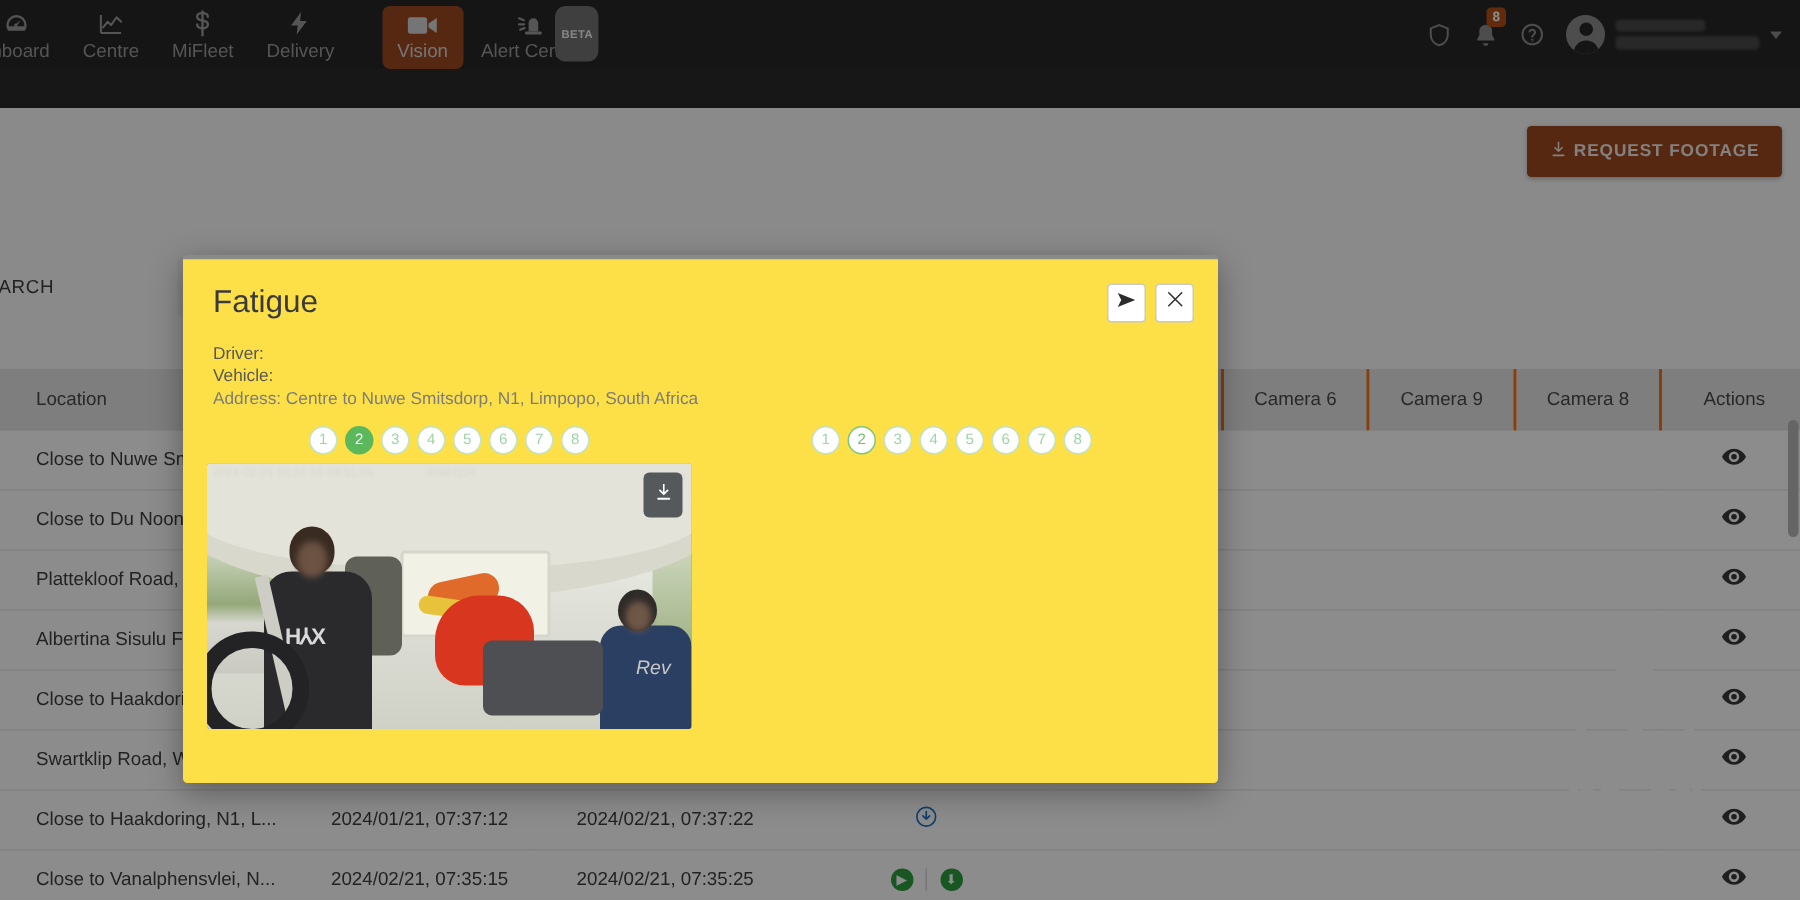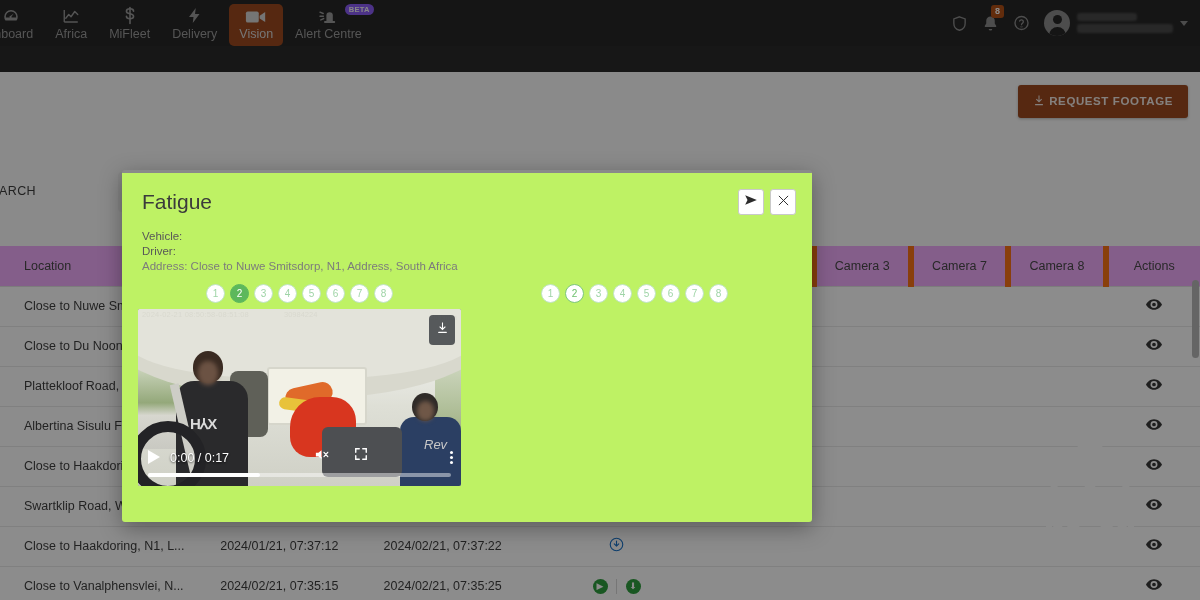--- a/index.html
+++ b/index.html
@@ -15,26 +15,26 @@
     position:absolute; left:0; top:0; width:1200px; height:46px;
     background:#272727; display:flex; align-items:center;
   }
   .nav-items{ display:flex; align-items:flex-end; height:46px; padding-left:0; }
   .nav-item{
     position:relative; display:flex; flex-direction:column; align-items:center;
     justify-content:flex-end; padding:4px 10px 5px 10px; height:42px;
     color:#9b9b9b; cursor:pointer; border-radius:5px; margin-right:2px;
   }
   .nav-item.first{ margin-left:-22px; }
-  .nav-item.active{ background:#9d4a20; color:#d6d6d6; }
+  .nav-item.active{ background:#9d4a20; color:#d6d6d6;margin-left:20px; }
   .nav-item .nav-ico{ height:20px; display:flex; align-items:center; justify-content:center; margin-bottom:2px;}
   .nav-item .nav-label{ font-size:12.5px; white-space:nowrap; }
   .beta-badge{
-    position:absolute; right:-2px; top:0px; background:#8b5cf6; color:#f5f5f5;
-    font-size:7.5px; font-weight:bold; padding:1px 4px; border-radius:7px; letter-spacing:.3px;
+    position:absolute; right:-2px; top:0px; background:#737373; color:#f5f5f5;
+    font-size:7.5px; font-weight:bold; padding:14px 4px; border-radius:7px; letter-spacing:.3px;
   }
   .nav-right{ margin-left:auto; display:flex; align-items:center; padding-right:12px; gap:14px;}
   .nav-ricon{ color:#8d8d8d; position:relative; cursor:pointer; display:flex; align-items:center;}
   .bell-count{
     position:absolute; left:9px; top:-9px; background:#b35017; color:#fff;
     font-size:9px; font-weight:bold; border-radius:3px; padding:1px 4px; line-height:11px;
   }
   .avatar-wrap{ display:flex; align-items:center; gap:7px; cursor:pointer;}
   .avatar{ width:26px;height:26px;border-radius:50%;background:#8d8d8d;position:relative;overflow:hidden;}
   .avatar::before{content:"";position:absolute;width:9px;height:9px;border-radius:50%;background:#272727;left:8.5px;top:5px;}
@@ -61,23 +61,23 @@
     position:absolute;left:-1px;top:112px;font-size:12.5px;color:#3d3d3d;letter-spacing:.4px;
   }
   .search-chip{
     position:absolute;left:118px;top:100px;width:105px;height:40px;background:#f2f2f2;border-radius:4px;
   }
 
   
   .tablewrap{ position:absolute; left:0; top:174px; width:1200px; height:354px; background:#fff; overflow:hidden;}
   table{ border-collapse:collapse; width:1206px; table-layout:fixed; }
   thead th{
-    background:#f0abfc; color:#4a4a4a; font-size:12.5px; font-weight:normal;
+    background:#e5e5e5; color:#4a4a4a; font-size:12.5px; font-weight:normal;
     height:40px; text-align:center; border-bottom:1px solid #e2e2e2;
-    border-right:6px solid #f97316; padding:0 6px; white-space:nowrap; overflow:hidden;
+    border-right:2px solid #f97316; padding:0 6px; white-space:nowrap; overflow:hidden;
   }
   thead th.loc{ text-align:left; padding-left:24px; }
   tbody td{
     height:40px; font-size:12.5px; color:#3f3f3f; border-bottom:1px solid #eaeaea;
     text-align:center; padding:0 6px; white-space:nowrap; overflow:hidden; text-overflow:ellipsis;
   }
   tbody td.loc{ text-align:left; padding-left:24px; }
   .eye{ display:inline-block; color:#3a3a3a; }
   .dl-blue{ color:#1a73c8; }
   .dot-green{
@@ -89,21 +89,21 @@
   .scrollbar{ position:absolute; right:1px; top:178px; width:7px; height:350px; background:transparent;}
   .scrollbar .thumb{ position:absolute;top:30px;width:7px;height:78px;background:#b9b9b9;border-radius:4px;}
 
   
   .watermark{ position:absolute; left:1025px; top:418px; width:130px; height:130px; pointer-events:none;}
 
   
   .overlay{ position:absolute; left:0; top:0; width:1200px; height:600px; background:rgba(0,0,0,.45); }
   .modal{
     position:absolute; left:122px; top:170px; width:690px; height:352px;
-    background:#bef264; border-radius:3px; box-shadow:0 6px 22px rgba(0,0,0,.35);
+    background:#fde047; border-radius:3px; box-shadow:0 6px 22px rgba(0,0,0,.35);
     border-top:3px solid #8a8a8a;
   }
   .modal-head{ padding:16px 20px 0 20px; position:relative;}
   .modal-title{ font-size:21px; color:#3b3b3b; font-weight:normal; line-height:26px;}
   .modal-sub{ font-size:13px; color:#7e7e7e; margin-top:4px;}
   .modal-meta{ margin-top:14px; font-size:11.5px; color:#585858; line-height:15px;}
   .modal-meta .addr{ color:#7c7c7c; }
   .modal-actions{ position:absolute; right:16px; top:16px; display:flex; gap:6px;}
   .icon-btn{
     width:26px;height:26px;border:1px solid #c9c9c9;background:#fff;border-radius:3px;
@@ -181,21 +181,21 @@
       <span class="nav-label">shboard</span>
     </div>
 
     <div class="nav-item">
       <span class="nav-ico">
         <svg width="20" height="18" viewBox="0 0 24 24" fill="none" stroke="currentColor" stroke-width="1.8">
             <path d="M3 4v16M3 20h18"></path>
             <path d="M5 15l4-5 3 3 5-7 4 4" stroke-linecap="round" stroke-linejoin="round"></path>
           </svg>
       </span>
-      <span class="nav-label">Africa</span>
+      <span class="nav-label">Centre</span>
     </div>
 
     <div class="nav-item">
       <span class="nav-ico">
         <svg width="20" height="19" viewBox="0 0 24 24" fill="none" stroke="currentColor" stroke-width="2" stroke-linecap="round">
             <path d="M12 2v20"></path>
             <path d="M16.5 6.5c0-1.9-2-3-4.5-3s-4.5 1.1-4.5 3 2 2.8 4.5 3.2 4.5 1.3 4.5 3.3-2 3.2-4.5 3.2-4.5-1.2-4.5-3.2"></path>
           </svg>
       </span>
       <span class="nav-label">MiFleet</span>
@@ -297,22 +297,22 @@
           <col style="width:84px">
           <col style="width:84px">
       </colgroup>
       <thead>
         <tr>
           <th class="loc">Location</th>
           <th></th>
           <th></th>
           <th></th>
           <th>5</th>
-          <th>Camera 3</th>
-          <th>Camera 7</th>
+          <th>Camera 6</th>
+          <th>Camera 9</th>
           <th>Camera 8</th>
           <th>Actions</th>
         </tr>
       </thead>
       <tbody>
         <tr>
           <td class="loc">Close to Nuwe Smits</td>
           <td></td>
           <td></td>
           <td></td>
@@ -441,23 +441,23 @@
     <path d="M27 96 C27 125 45 132 51 118 L65 78 L79 118 C85 132 103 125 103 96 L95 96 C95 112 89 114 85 104 L65 56 L45 104 C41 114 35 112 35 96 Z" fill="#ffffff"></path>
   </svg>
 </div>
 
 <div class="overlay"></div>
 
 <div class="modal">
   <div class="modal-head">
     <div class="modal-title">Fatigue</div>
     <div class="modal-meta">
+      <div>Driver:</div>
       <div>Vehicle:</div>
-      <div>Driver:</div>
-      <div class="addr">Address: Close to Nuwe Smitsdorp, N1, Address, South Africa</div>
+      <div class="addr">Address: Centre to Nuwe Smitsdorp, N1, Limpopo, South Africa</div>
     </div>
     <div class="modal-actions">
       <div class="icon-btn">
         <span>
           <svg width="14" height="14" viewBox="0 0 24 24" fill="currentColor">
               <path d="M2 4l20 8-20 8 4-8-4-8z"></path>
             </svg>
         </span>
       </div>
       <div class="icon-btn">
@@ -514,43 +514,20 @@
 
         <div class="v-dl">
           <span>
             <svg width="13" height="14" viewBox="0 0 24 24" fill="currentColor">
                 <path d="M11 2h2v10.2l3.6-3.6 1.4 1.4-6 6-6-6 1.4-1.4L11 12.2V2z"></path>
                 <rect x="4" y="19" width="16" height="2.4" rx="1"></rect>
               </svg>
           </span>
         </div>
 
-        <div class="v-controls">
-          <div class="v-play"></div>
-          <div class="v-time">0:00 / 0:17</div>
-          <div class="v-mute">
-            <svg width="17" height="15" viewBox="0 0 24 24" fill="currentColor">
-                <path d="M3 9v6h4l5 4V5L7 9H3z"></path>
-                <path d="M16 8.5l6 7M22 8.5l-6 7" stroke="currentColor" stroke-width="2" stroke-linecap="round" fill="none"></path>
-              </svg>
-          </div>
-          <div class="v-full">
-            <svg width="14" height="14" viewBox="0 0 24 24" fill="none" stroke="currentColor" stroke-width="2.4" stroke-linecap="round">
-                <path d="M3 9V3h6M21 9V3h-6M3 15v6h6M21 15v6h-6"></path>
-              </svg>
-          </div>
-          <div class="v-kebab">
-              <span></span>
-              <span></span>
-              <span></span>
-            </div>
-          <div class="v-bar">
-              <i></i>
-            </div>
-        </div>
       </div>
     </div>
 
     <div class="pane">
       <div class="pills">
         <div class="pill">1</div>
         <div class="pill ring">2</div>
         <div class="pill">3</div>
         <div class="pill">4</div>
         <div class="pill">5</div>

